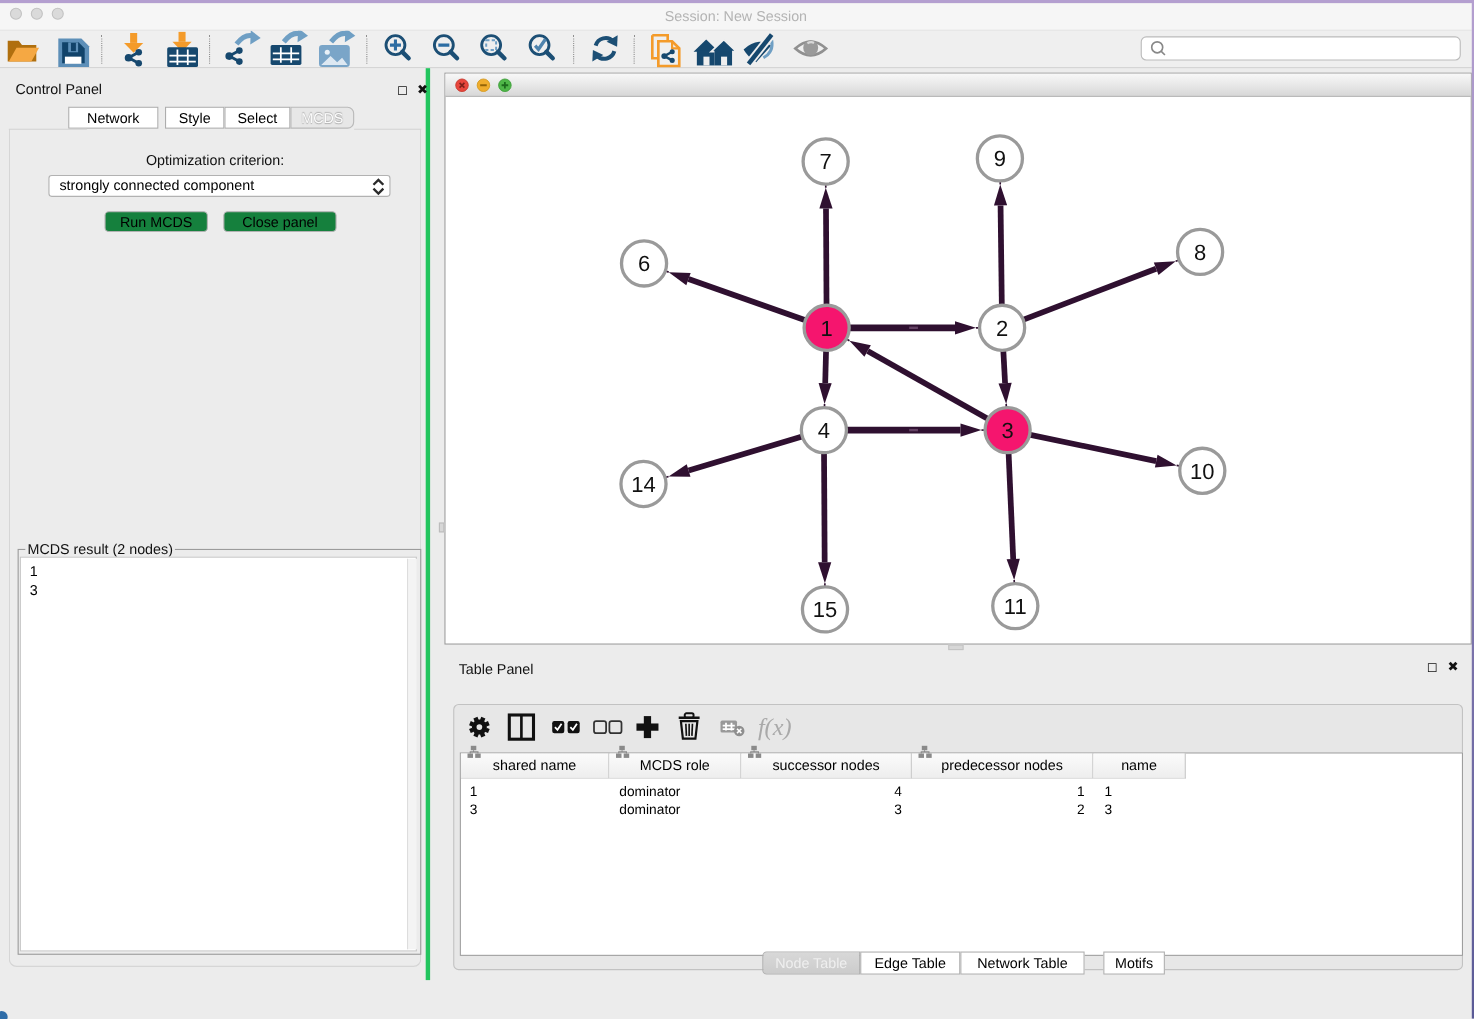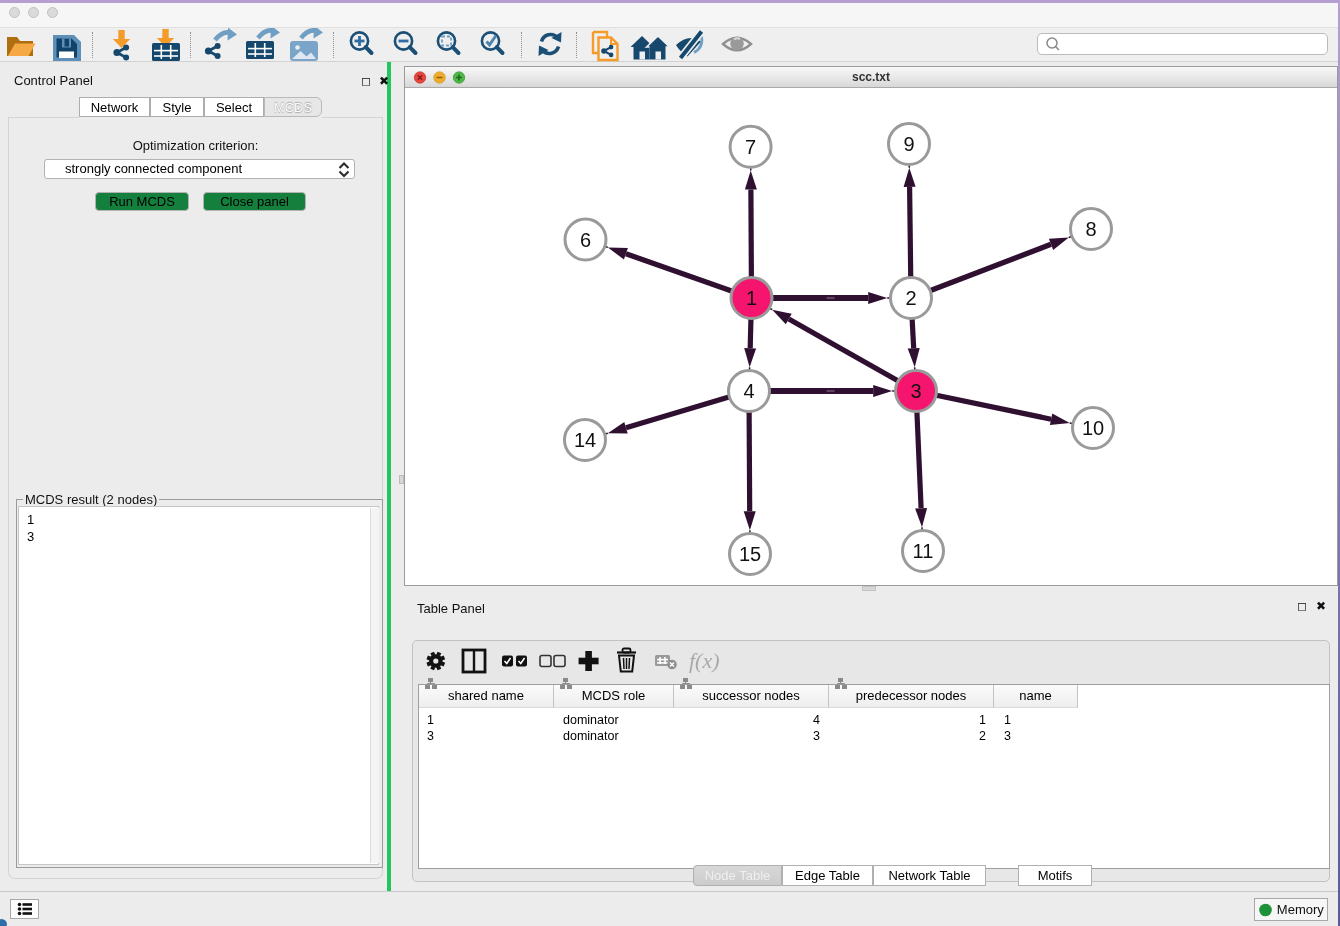--- a/index.html
+++ b/index.html
@@ -35,21 +35,21 @@
 
 .tab { position:absolute; top:35px; height:20px; font-size:13px; color:#000;
   background:#fff; border:1px solid #adadad; text-align:center; line-height:19px; }
 .tab.sel { background:#e7e7e7; color:#fbfbfb;
   text-shadow:0 1px 1px #adadad, 0 -1px 1px #adadad;
   border-radius:0 6px 6px 0; border-color:#b9b9b9; }
 #optlabel { position:absolute; left:0; top:76px; width:391px; text-align:center;
   font-size:13px; color:#111; }
 #dropdown { position:absolute; left:44px; top:97px; width:311px; height:20px;
   background:#fff; border:1px solid #b2b2b2; border-radius:3px;
-  font-size:13px; line-height:18px; padding-left:20px; color:#000; }
+  font-size:13px; line-height:18px; padding-left:9px; color:#000; }
 .btn { position:absolute; top:130px; height:19px; background:#15803d;
   border:1px solid #b2b2b2; border-radius:4px; font-size:13px; color:#000;
   text-align:center; line-height:17px; }
 
 #fieldset { position:absolute; left:16px; top:430px; width:368px; height:376px; }
 #fs-border { position:absolute; left:0; top:7px; width:367px; height:369px;
   border:1px solid #9b9b9b; }
 #fs-legend { position:absolute; left:7px; top:0; background:#ececec;
   font-size:13px; color:#111; padding:0 2px; }
 #fs-white { position:absolute; left:2px; top:14px; width:361px; height:359px;
@@ -93,20 +93,21 @@
   text-align:center; line-height:21px; }
 </style>
 </head>
 <body>
 <div id="app">
   <div id="purpletop" class="abs"></div>
   <div id="titlebar" class="abs">
     <div class="tlight" style="left:9px"></div>
     <div class="tlight" style="left:28px"></div>
     <div class="tlight" style="left:47px"></div>
+    <div id="title">Session: New Session</div>
   </div>
   <div id="toolbar" class="abs">
     <svg id="tbicons" width="780" height="34" style="position:absolute;left:0;top:0">
 <path d="M7 9 h10 l3 4 h13 v15 H7 z" fill="#b06f0e"></path>
 <path d="M8 28 L15 15.5 H35.5 L28.5 28 Z" fill="#f5a843"></path>
 <path d="M53 7 h21 l7 7 v19 H53 z" fill="#5d8fb8"></path>
 <path d="M56.5 10.5 h15 l5.5 5.5 v13.5 h-20.5 z" fill="#11436a"></path>
 <rect x="62" y="10.5" width="9" height="9" fill="#5d8fb8"></rect>
 <rect x="64.5" y="11" width="4.5" height="7.5" fill="#11436a"></rect>
 <rect x="59" y="23.5" width="15" height="6.5" fill="#fff"></rect>
@@ -191,21 +192,21 @@
     <svg width="20" height="20" style="position:absolute;left:1044px;top:7px">
       <circle cx="8" cy="8" r="5" fill="none" stroke="#888" stroke-width="1.5"></circle>
       <line x1="11.5" y1="11.5" x2="15" y2="15" stroke="#888" stroke-width="1.5"></line>
     </svg>
   </div>
 
   <div id="leftpanel" class="abs">
     <div id="cp-title">Control Panel</div>
     <div class="winbtn" style="left:361px">◻</div>
     <div class="winbtn" style="left:379px">✖</div>
-    <div class="tab" style="left:79px; width:71px">Network</div>
+    <div class="tab" style="left:62px; width:82px">Network</div>
     <div class="tab" style="left:150px; width:54px">Style</div>
     <div class="tab" style="left:204px; width:60px">Select</div>
     <div class="tab sel" style="left:264px; width:58px">MCDS</div>
     <div style="position:absolute; left:8px; top:55px; width:375px; height:762px;
       border:1px solid #d4d4d4; border-radius:0 0 7px 7px; border-top:none"></div>
     <div style="position:absolute; left:8px; top:55px; width:71px; height:1px; background:#d4d4d4"></div>
     <div style="position:absolute; left:322px; top:55px; width:61px; height:1px; background:#d4d4d4"></div>
     <div id="optlabel">Optimization criterion:</div>
     <div id="dropdown">strongly connected component
       <svg width="14" height="17" style="position:absolute;right:3px;top:1px">
@@ -218,21 +219,20 @@
     <div id="fieldset">
       <div id="fs-border"></div>
       <div id="fs-legend">MCDS result (2 nodes)</div>
       <div id="fs-white">1<br>3</div>
       <div id="fs-scroll"></div>
     </div>
   </div>
 
   <div id="netwin" class="abs">
     <div id="nettitle">
-      <span>scc.txt</span>
       <svg width="70" height="21" style="position:absolute;left:0;top:0">
         <circle cx="15" cy="10.5" r="5.7" fill="#e8463c" stroke="#c7392f" stroke-width="0.8"></circle>
         <path d="M12.8 8.3 L17.2 12.7 M17.2 8.3 L12.8 12.7" stroke="#7e201a" stroke-width="1.5"></path>
         <circle cx="34.5" cy="10.5" r="5.7" fill="#f0ad2d" stroke="#d49a22" stroke-width="0.8"></circle>
         <line x1="31.5" y1="10.5" x2="37.5" y2="10.5" stroke="#946408" stroke-width="1.6"></line>
         <circle cx="54" cy="10.5" r="5.7" fill="#4fb748" stroke="#3f9e3a" stroke-width="0.8"></circle>
         <path d="M51 10.5 H57 M54 7.5 V13.5" stroke="#1d6b1d" stroke-width="1.6"></path>
       </svg>
     </div>
     <svg id="graph" width="932" height="497" viewBox="0 0 932 497" style="position:absolute;left:0;top:21px;will-change:transform">
@@ -387,35 +387,20 @@
             <rect x="3" y="0" width="5" height="4"></rect>
             <rect x="0" y="7" width="5" height="4"></rect>
             <rect x="7" y="7" width="5" height="4"></rect>
             <path d="M5.5 4 V6 M2.5 7 V5.5 H9.5 V7" stroke="#8a8a8a" fill="none"></path>
           </g>
       </g>
     </svg>
     <div class="bt-tab sel" style="left:301px; width:89px">Node Table</div>
     <div class="bt-tab" style="left:390px; width:91px">Edge Table</div>
     <div class="bt-tab" style="left:481px; width:113px">Network Table</div>
-    <div class="bt-tab" style="left:626px; width:74px">Motifs</div>
+    <div class="bt-tab" style="left:611px; width:56px">Motifs</div>
   </div>
 
-  <div id="statusbar" class="abs">
-    <div id="listbtn">
-      <svg width="27" height="18" style="position:absolute;left:0;top:0">
-        <circle cx="8.5" cy="4.5" r="1.8" fill="#111"></circle>
-        <circle cx="8.5" cy="9" r="1.8" fill="#111"></circle>
-        <circle cx="8.5" cy="13.5" r="1.8" fill="#111"></circle>
-        <rect x="11.5" y="3.2" width="9.5" height="2.6" fill="#111"></rect>
-        <rect x="11.5" y="7.7" width="9.5" height="2.6" fill="#111"></rect>
-        <rect x="11.5" y="12.2" width="9.5" height="2.6" fill="#111"></rect>
-      </svg>
-    </div>
-    <div id="membtn"><svg width="15" height="15" style="vertical-align:-3px">
-          <circle cx="7.5" cy="8" r="6.3" fill="#1e9239"></circle>
-        </svg> Memory</div>
-  </div>
   <div class="abs" style="left:399px; top:475px; width:5px; height:9px; background:#d7d7d7; border:1px solid #bcbcbc"></div>
   <div class="abs" style="left:862px; top:586px; width:14px; height:5px; background:#d7d7d7; border:1px solid #c4c4c4"></div>
   <div class="abs" style="left:-4px; top:919px; width:11px; height:11px; border-radius:50%; background:#2f6da8"></div>
   <div id="purpleright" class="abs"></div>
 </div>
 
 </body></html>

